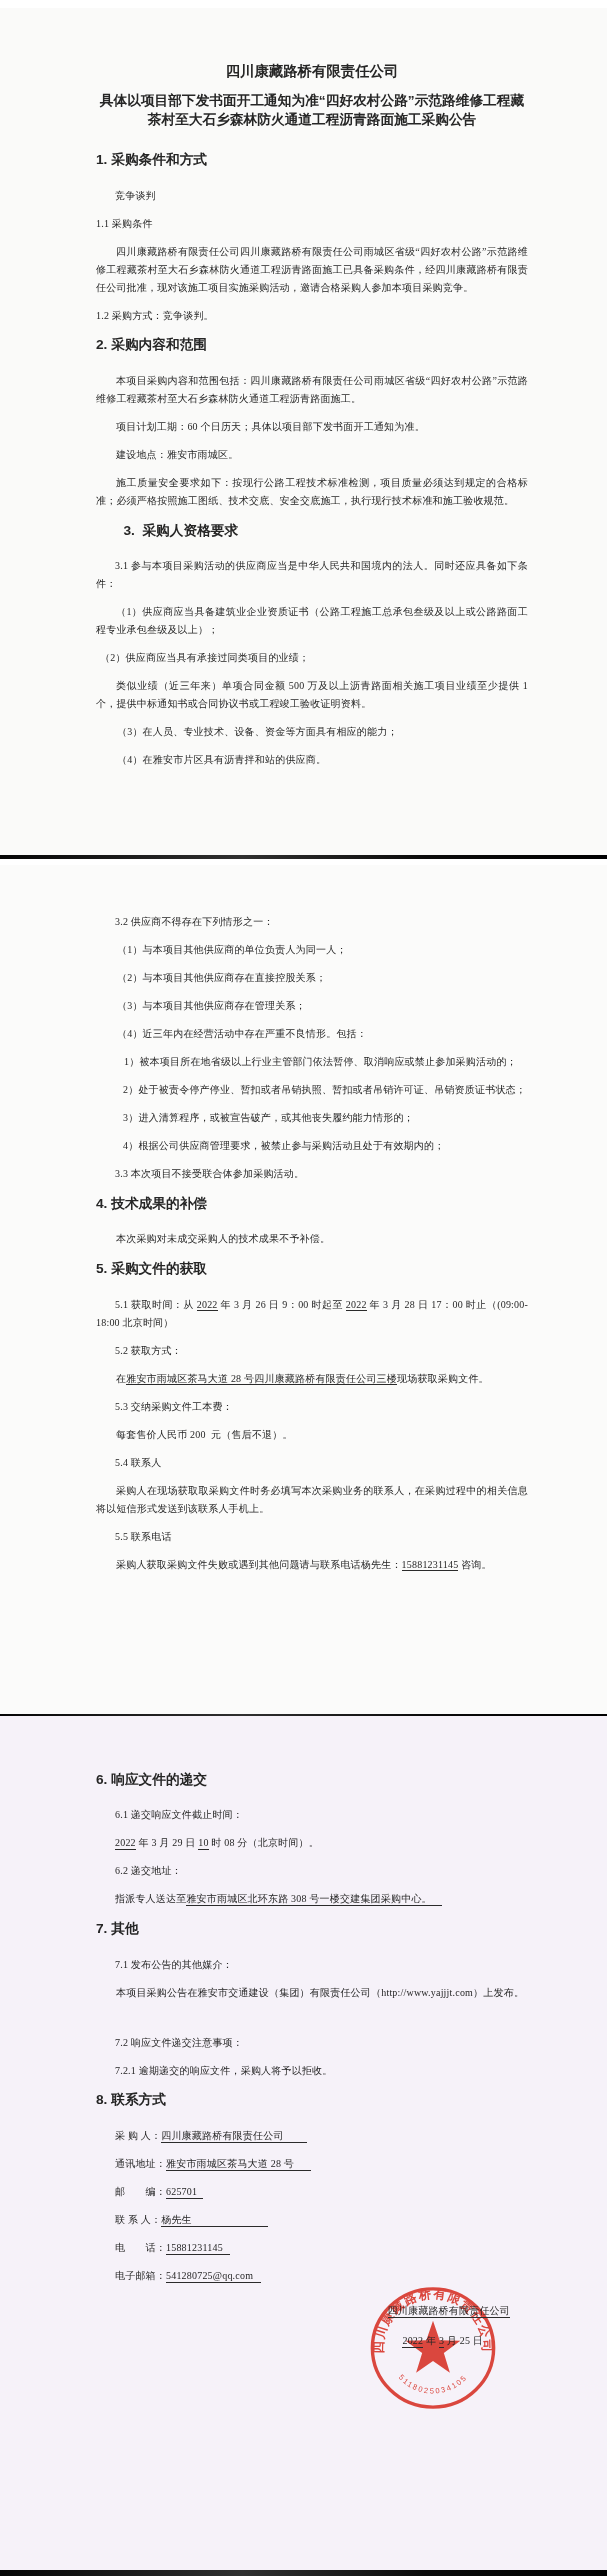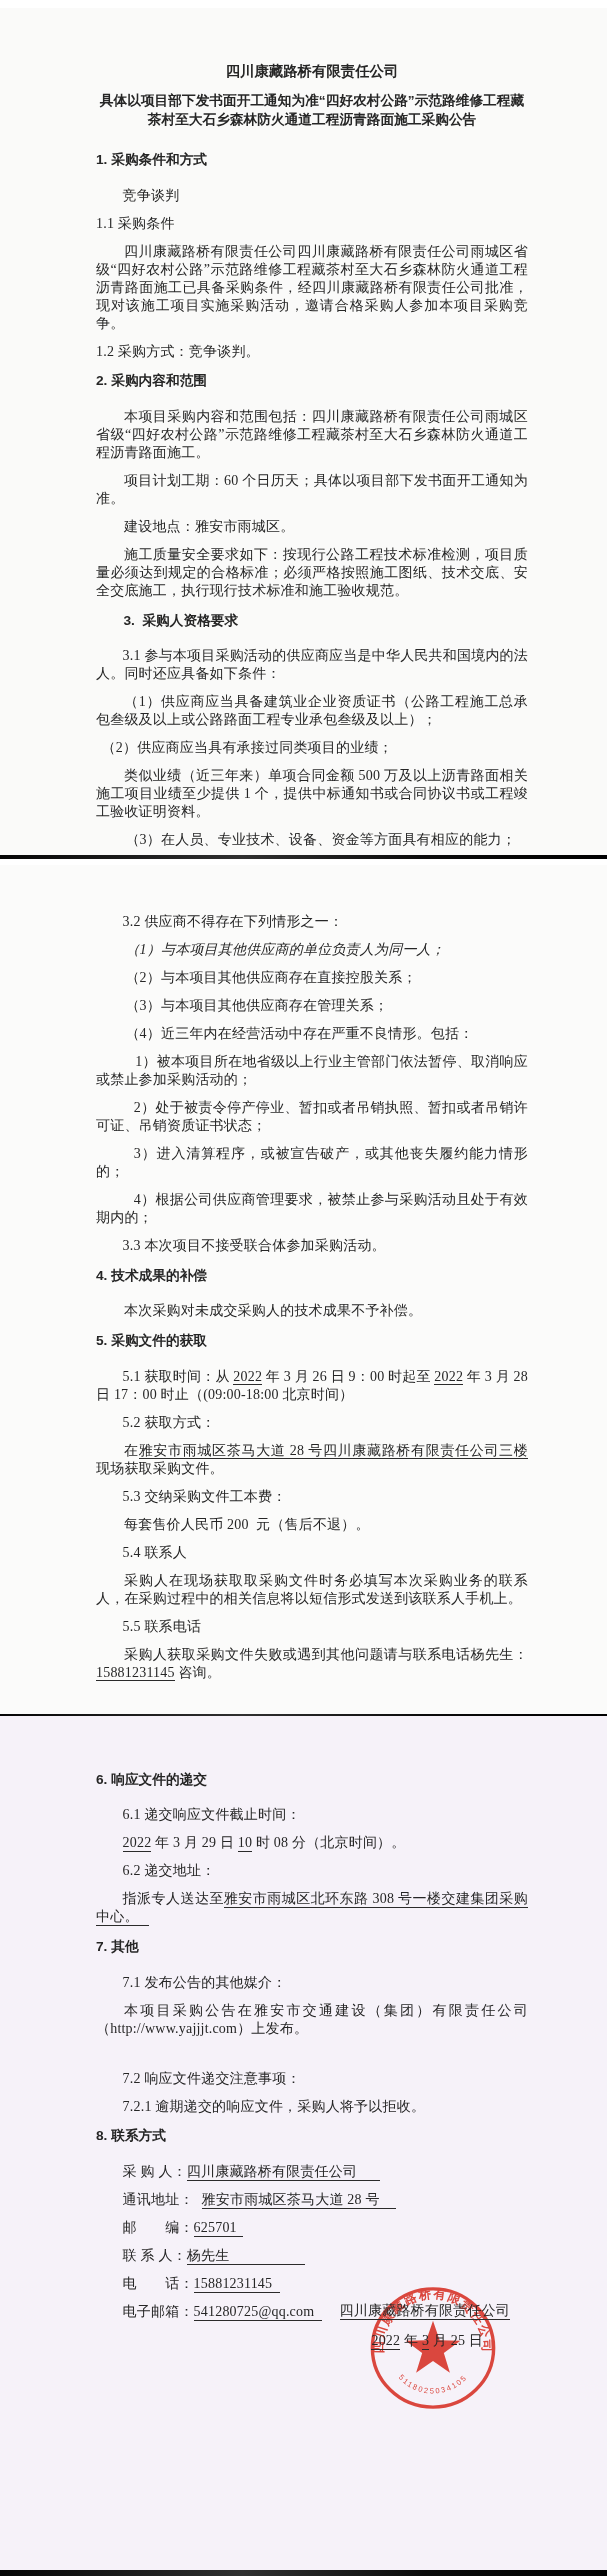--- a/index.html
+++ b/index.html
@@ -13,21 +13,21 @@
   .sep1{top:855px;height:3.8px;}
   .sep2{top:1714px;height:2.3px;}
   .sep3{top:2570px;height:6px;}
   .blk{white-space:pre-wrap;}
   .title{font-family:"Liberation Sans","DejaVu Sans",sans-serif;font-weight:bold;
          font-size:14.4px;line-height:20px;text-align:center;margin:0 0 10.6px;}
   .sub{font-family:"Liberation Sans","DejaVu Sans",sans-serif;font-weight:bold;
        font-size:13.7px;line-height:19px;text-align:center;margin:0 0 21px;}
   .h{font-family:"Liberation Sans","DejaVu Sans",sans-serif;font-weight:bold;
      font-size:13.7px;line-height:20px;margin:10.6px 0 16.7px;}
-  .body{font-size:14px;line-height:18px;margin:10px 0;text-align:justify;letter-spacing:0.2px;}
+  .body{font-size:10px;line-height:18px;margin:10px 0;text-align:justify;letter-spacing:0.2px;}
   .blk u{text-decoration:none;border-bottom:0.8px solid #2b2b2b;padding-bottom:0.8px;}
   .sig{position:absolute;text-align:right;margin:0;z-index:3;}
   .sig1{top:586px;right:97px;}
   .sig2{top:616px;right:124px;}
   .seal-svg{position:absolute;left:361px;top:560px;width:144px;height:144px;z-index:2;opacity:.9;}
 </style>
 </head>
 <body>
 
 <div class="screen">
@@ -51,21 +51,21 @@
       <div class="blk body" style="text-indent: 0.4em;">（2）供应商应当具有承接过同类项目的业绩；</div>
       <div class="blk body" style="text-indent: 2em;">类似业绩（近三年来）单项合同金额 500 万及以上沥青路面相关施工项目业绩至少提供 1 个，提供中标通知书或合同协议书或工程竣工验收证明资料。</div>
       <div class="blk body" style="text-indent: 2.1em;">（3）在人员、专业技术、设备、资金等方面具有相应的能力；</div>
       <div class="blk body" style="text-indent: 2.1em;">（4）在雅安市片区具有沥青拌和站的供应商。</div>
     </div>
 
   <div class="sep sep1"></div>
 
   <div class="page page2">
       <div class="blk body" style="text-indent: 1.9em;">3.2 供应商不得存在下列情形之一：</div>
-      <div class="blk body" style="text-indent: 2.1em; font-style: italic;">（1）与本项目其他供应商的单位负责人为同一人；</div>
+      <div class="blk body" style="text-indent: 2.1em;">（1）与本项目其他供应商的单位负责人为同一人；</div>
       <div class="blk body" style="text-indent: 2.1em;">（2）与本项目其他供应商存在直接控股关系；</div>
       <div class="blk body" style="text-indent: 2.1em;">（3）与本项目其他供应商存在管理关系；</div>
       <div class="blk body" style="text-indent: 2.1em;">（4）近三年内在经营活动中存在严重不良情形。包括：</div>
       <div class="blk body" style="text-indent: 2.8em;">1）被本项目所在地省级以上行业主管部门依法暂停、取消响应或禁止参加采购活动的；</div>
       <div class="blk body" style="text-indent: 2.7em;">2）处于被责令停产停业、暂扣或者吊销执照、暂扣或者吊销许可证、吊销资质证书状态；</div>
       <div class="blk body" style="text-indent: 2.7em;">3）进入清算程序，或被宣告破产，或其他丧失履约能力情形的；</div>
       <div class="blk body" style="text-indent: 2.7em;">4）根据公司供应商管理要求，被禁止参与采购活动且处于有效期内的；</div>
       <div class="blk body" style="text-indent: 1.9em;">3.3 本次项目不接受联合体参加采购活动。</div>
       <div class="blk h">4. 技术成果的补偿</div>
       <div class="blk body" style="text-indent: 2em;">本次采购对未成交采购人的技术成果不予补偿。</div>
@@ -103,21 +103,21 @@
       <div class="blk body" style="text-indent: 1.9em;"><u>2022</u><span> 年 3 月 29 日 </span><u>10</u><span> 时 08 分（北京时间）。</span></div>
       <div class="blk body" style="text-indent: 1.9em;">6.2 递交地址：</div>
       <div class="blk body" style="text-indent: 1.9em;"><span>指派专人送达至</span><u style="padding-right: 10.6px;">雅安市雨城区北环东路 308 号一楼交建集团采购中心。</u></div>
       <div class="blk h">7. 其他</div>
       <div class="blk body" style="text-indent: 1.9em;">7.1 发布公告的其他媒介：</div>
       <div class="blk body" style="text-indent: 2em;">本项目采购公告在雅安市交通建设（集团）有限责任公司（http://www.yajjjt.com）上发布。</div>
       <div class="blk body" style="text-indent: 1.9em; margin-top: 32px;">7.2 响应文件递交注意事项：</div>
       <div class="blk body" style="text-indent: 1.9em;">7.2.1 逾期递交的响应文件，采购人将予以拒收。</div>
       <div class="blk h">8. 联系方式</div>
       <div class="blk body" style="text-indent: 1.9em;"><span>采 购 人：</span><u style="padding-right: 23px;">四川康藏路桥有限责任公司</u></div>
-      <div class="blk body" style="text-indent: 1.9em;"><span>通讯地址：</span><u style="padding-right: 16.7px; margin-left: 8px;">雅安市雨城区茶马大道 28 号</u></div>
+      <div class="blk body" style="text-indent: 1.9em;"><span>通讯地址：</span><u style="padding-right: 16.7px;">雅安市雨城区茶马大道 28 号</u></div>
       <div class="blk body" style="text-indent: 1.9em;"><span>邮　　编：</span><u style="padding-right: 6px;">625701</u></div>
       <div class="blk body" style="text-indent: 1.9em;"><span>联 系 人：</span><u style="padding-right: 76px;">杨先生</u></div>
       <div class="blk body" style="text-indent: 1.9em;"><span>电　　话：</span><u style="padding-right: 7.6px;">15881231145</u></div>
       <div class="blk body" style="text-indent: 1.9em;"><span>电子邮箱：</span><u style="padding-right: 7.6px;">541280725@qq.com</u></div>
       <div class="blk body sig sig1"><u>四川康藏路桥有限责任公司</u></div>
       <div class="blk body sig sig2"><u>2022</u><span> 年 </span><u>3</u><span> 月 25 日</span></div>
     </div>
 
   <div class="sep sep3"></div>
 

